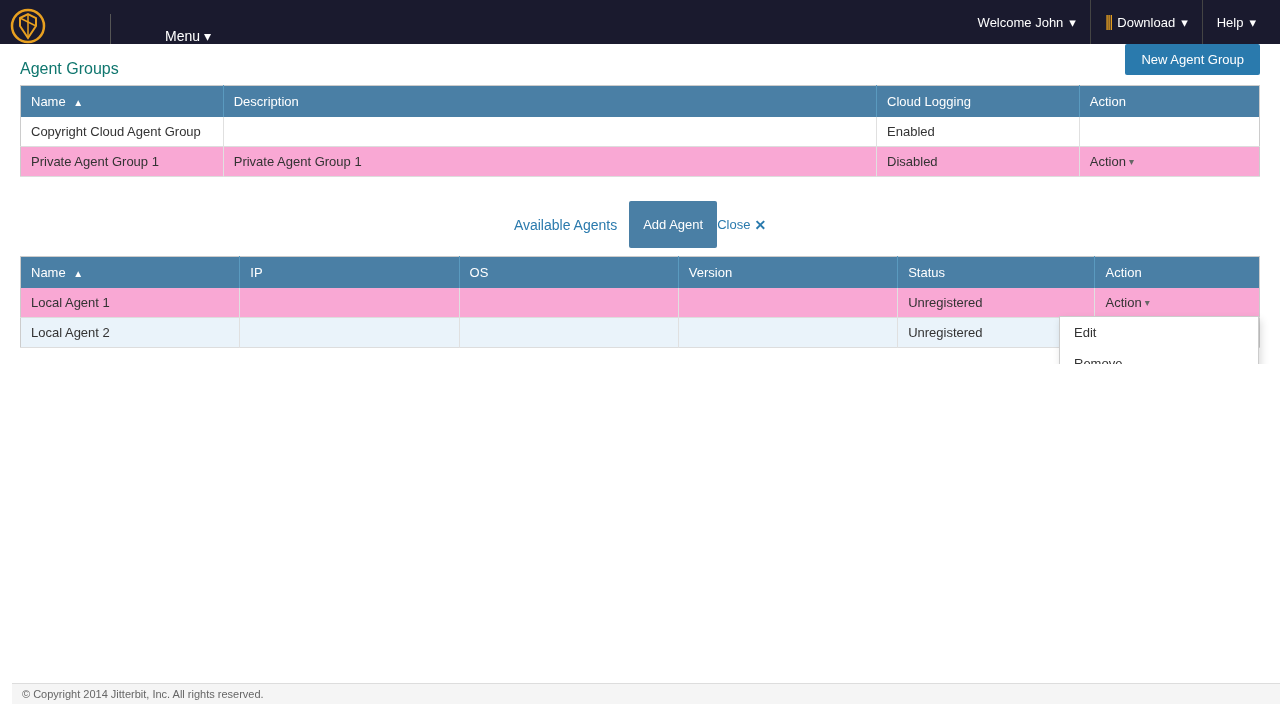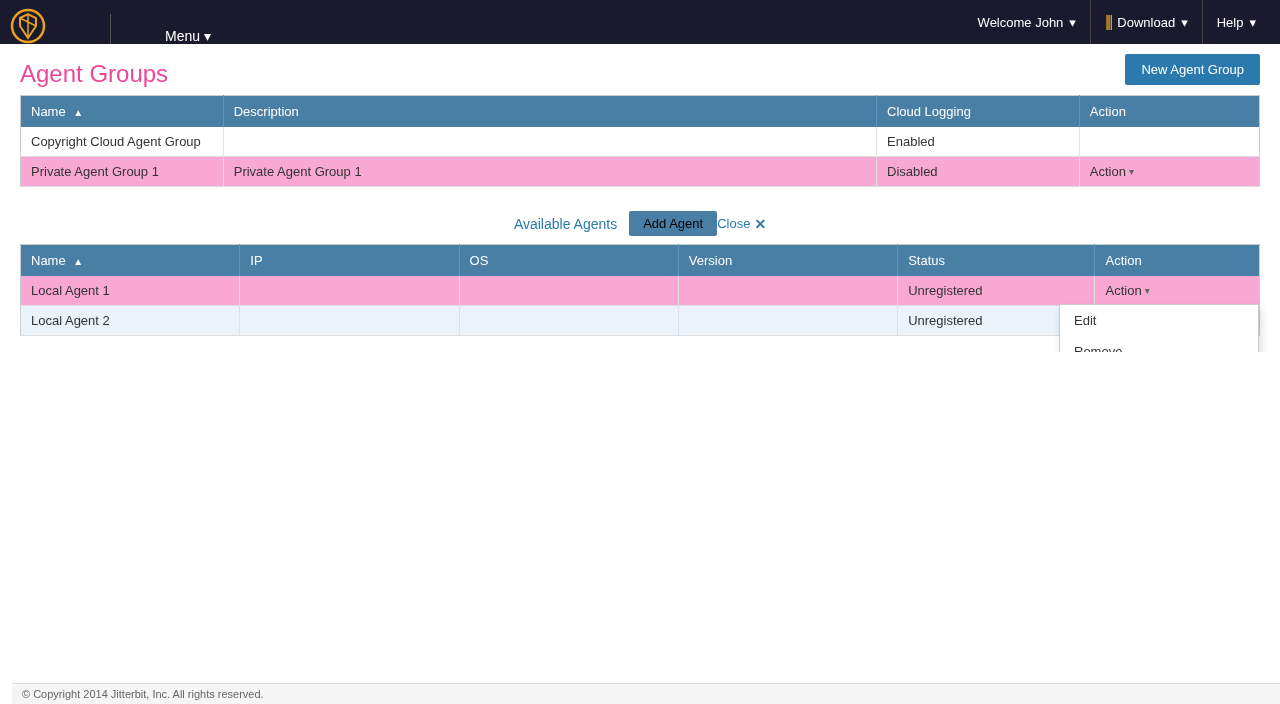--- a/index.html
+++ b/index.html
@@ -63,22 +63,22 @@
     }
     .header-right-item:first-child {
       border-left: none;
     }
 
     
     .page-content {
       padding: 16px 20px;
     }
     .page-title {
-      font-size: 24px;
-      color: #ec4899;
+      font-size: 16px;
+      color: #0f766e;
       margin-bottom: 6px;
       font-weight: normal;
     }
     .page-subtitle {
       font-size: 12px;
       color: #666;
       margin-bottom: 16px;
     }
     .new-agent-btn {
       float: right;
@@ -168,23 +168,23 @@
       display: flex;
       align-items: center;
       gap: 12px;
     }
     .available-agents-title {
       color: #2a7aad;
       font-size: 14px;
     }
     .add-agent-btn {
       background: #4a7fa5;
-      color: #000000;
+      color: #ffffff;
       border: none;
-      padding: 5px 14px;
+      padding: 16px 14px;
       cursor: pointer;
       font-size: 13px;
       border-radius: 2px;
     }
     .close-btn {
       color: #2a7aad;
       cursor: pointer;
       font-size: 13px;
       display: flex;
       align-items: center;

